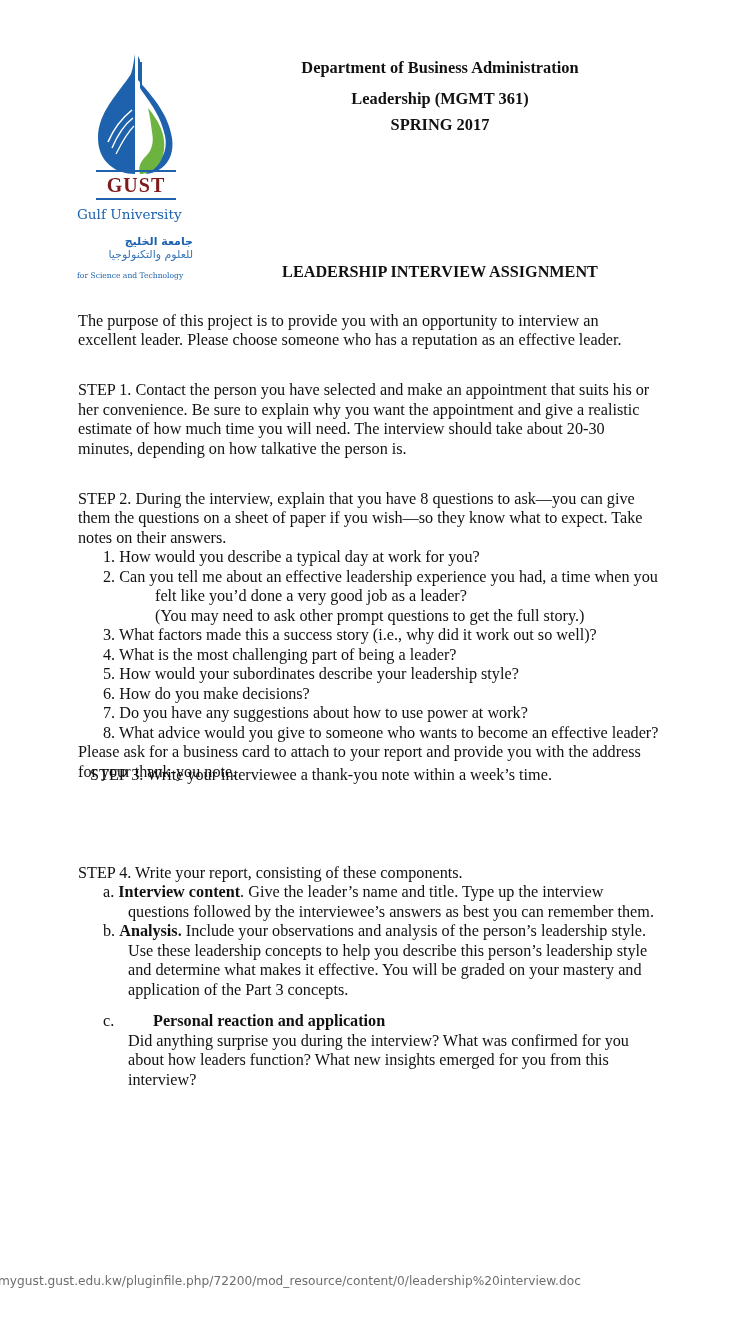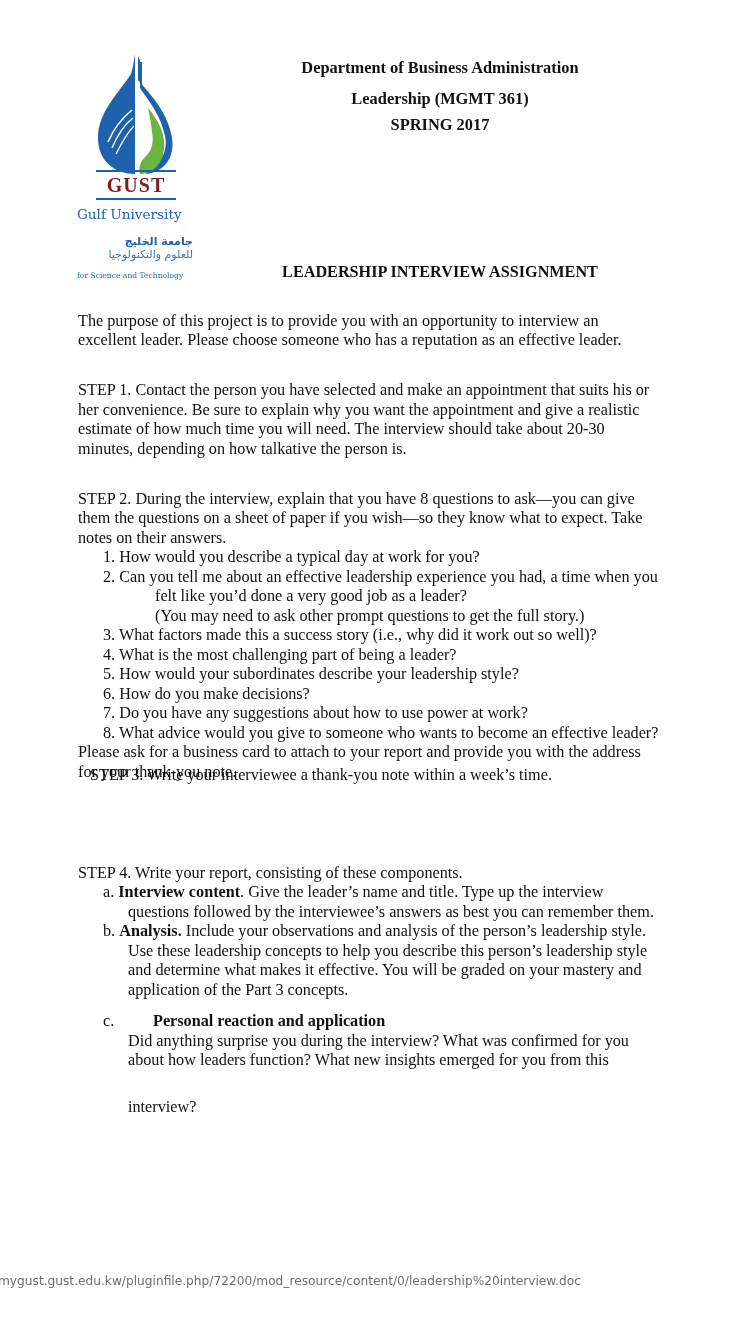--- a/index.html
+++ b/index.html
@@ -120,16 +120,16 @@
 
   <div class="line" style="left:103px; top:922px;"><span>b. </span><b>Analysis.</b><span> Include your observations and analysis of the person’s leadership style.</span></div>
   <div class="line" style="left:128px; top:942px;">Use these leadership concepts to help you describe this person’s leadership style</div>
   <div class="line" style="left:128px; top:961px;">and determine what makes it effective.  You will be graded on your mastery and</div>
   <div class="line" style="left:128px; top:981px;">application of the Part 3 concepts.</div>
 
   <div class="line" style="left:103px; top:1012px;">c.</div>
   <div class="line" style="left:153px; top:1012px; font-weight:bold;">Personal reaction and application</div>
   <div class="line" style="left:128px; top:1032px;">Did anything surprise you during the interview?  What was confirmed for you</div>
   <div class="line" style="left:128px; top:1051px;text-align:right;">about how leaders function?  What new insights emerged for you from this</div>
-  <div class="line" style="left:128px; top:1098px;">interview?</div>
+  <div class="line" style="left:128px; top:1071px;">interview?</div>
 </div>
 
 <div class="url" style="left:-2px;">mygust.gust.edu.kw/pluginfile.php/72200/mod_resource/content/0/leadership%20interview.doc</div>
 
 </body></html>

